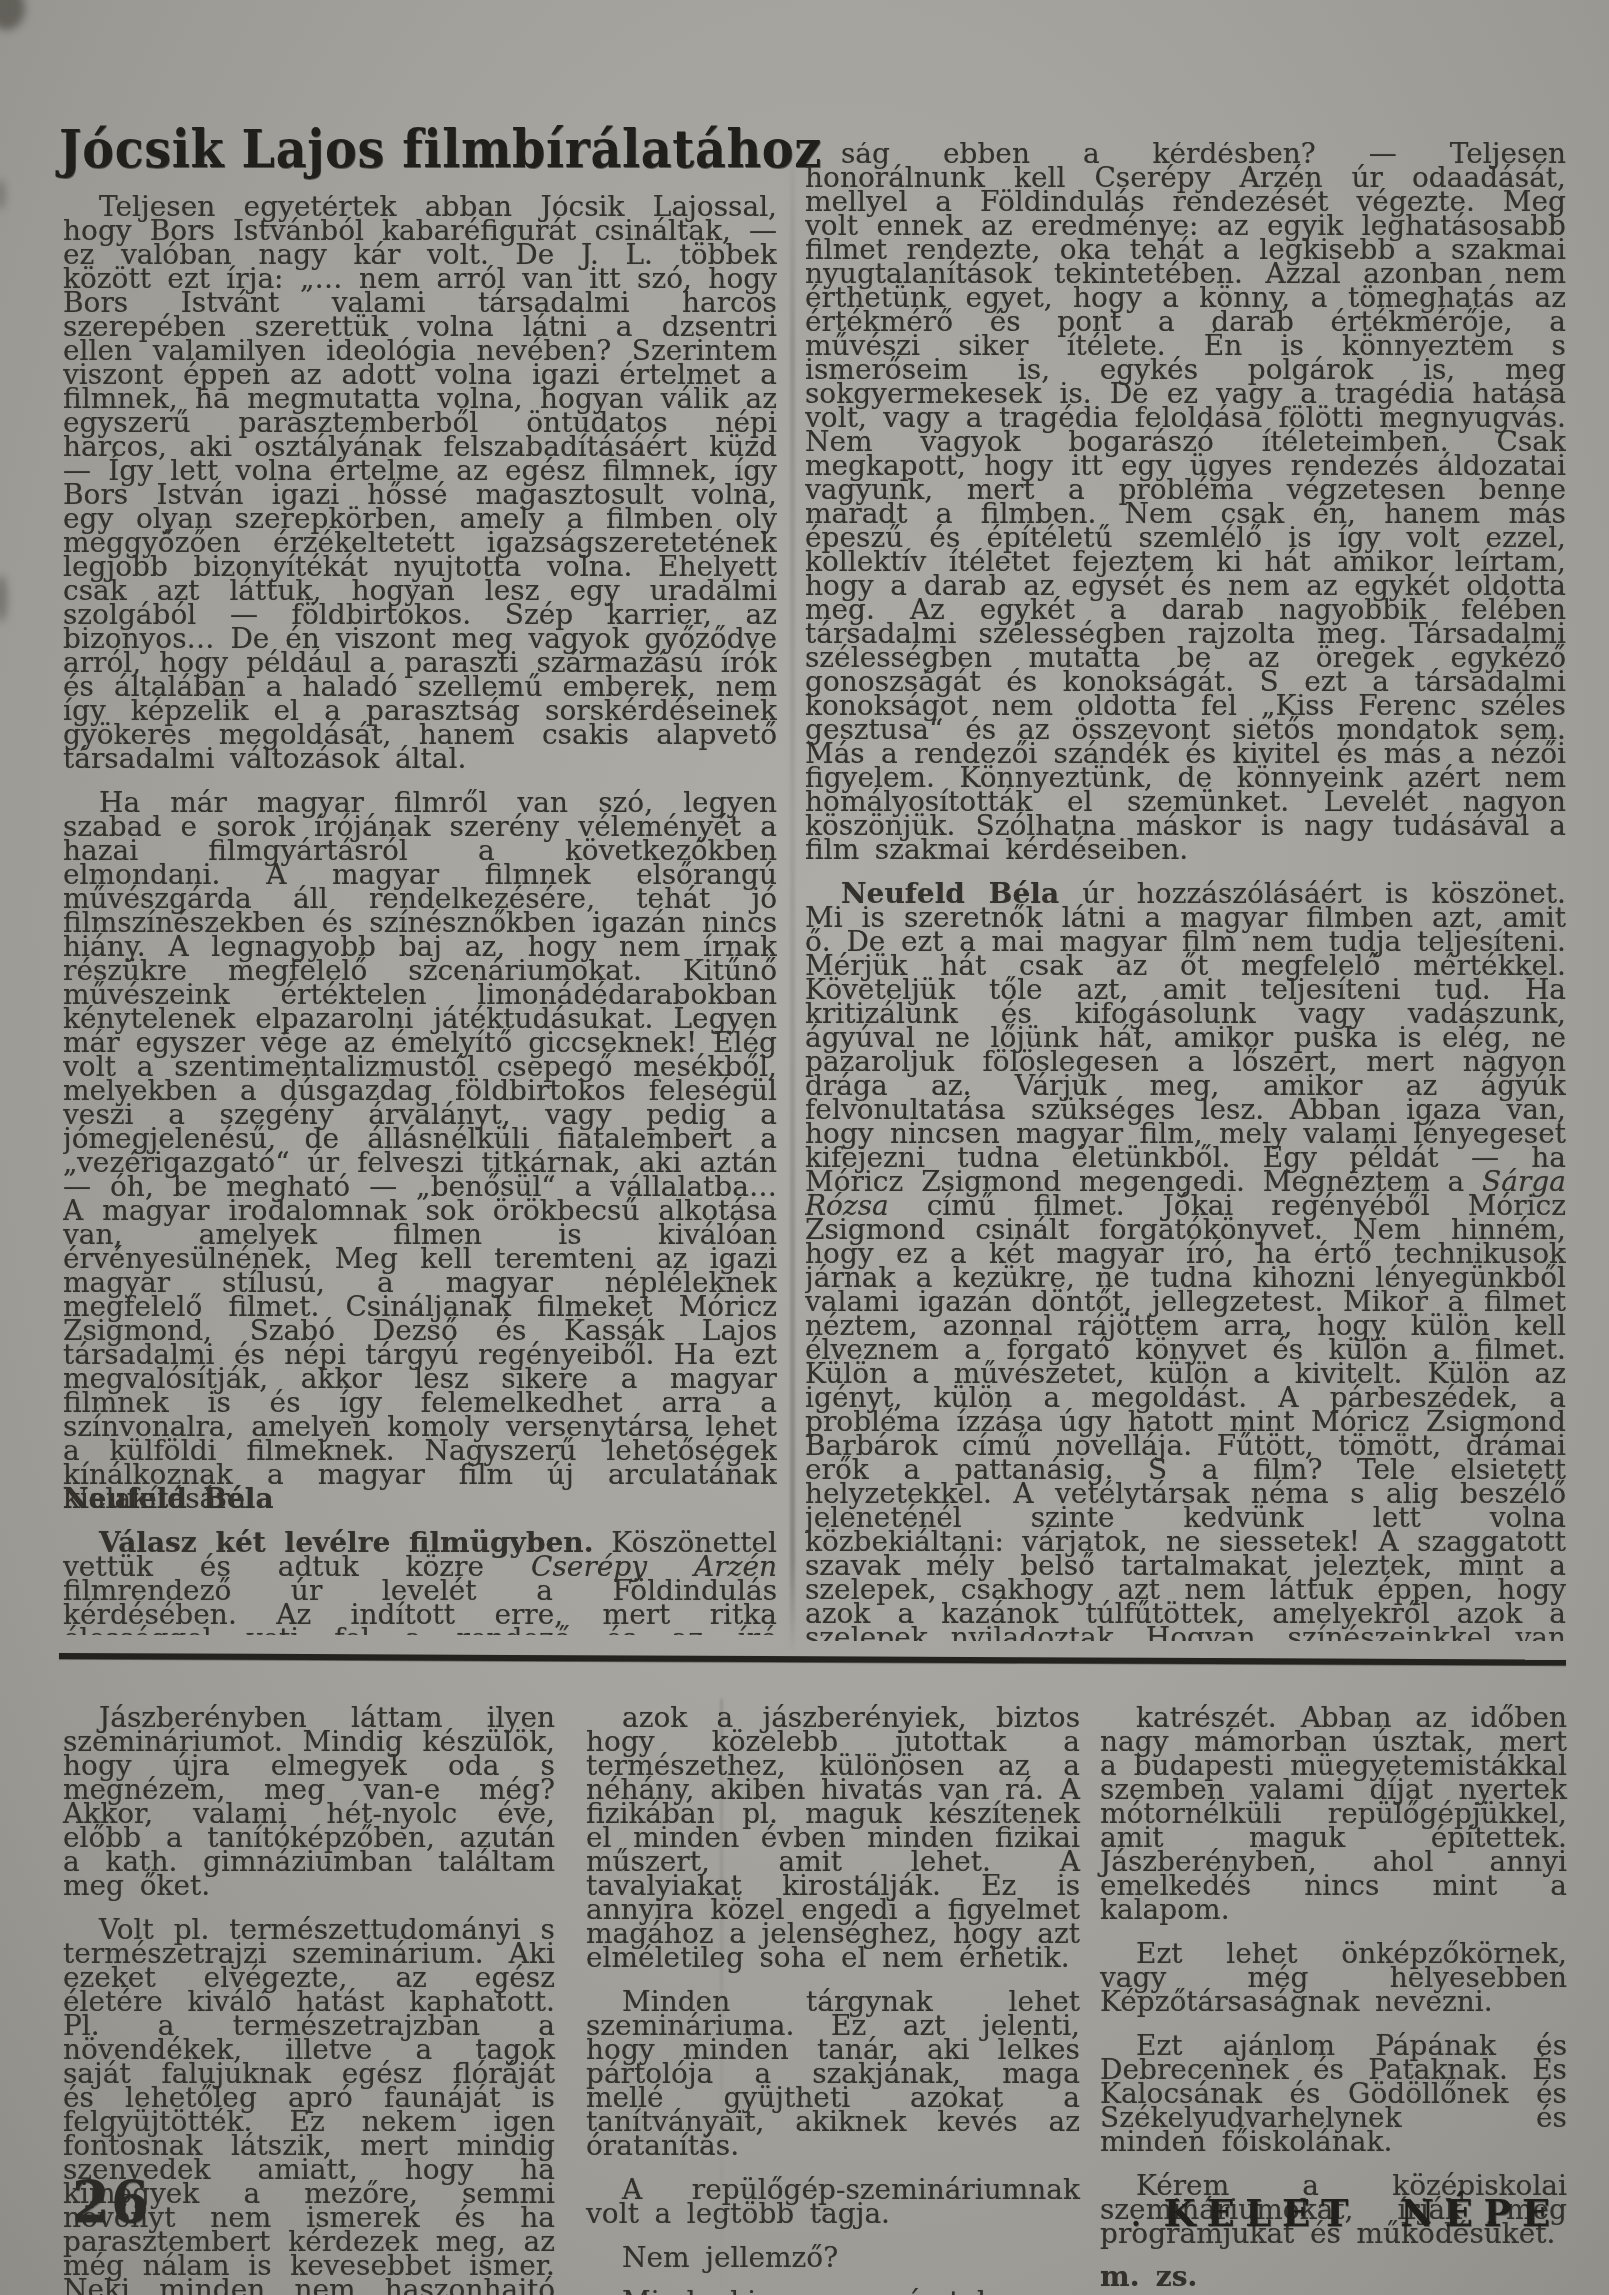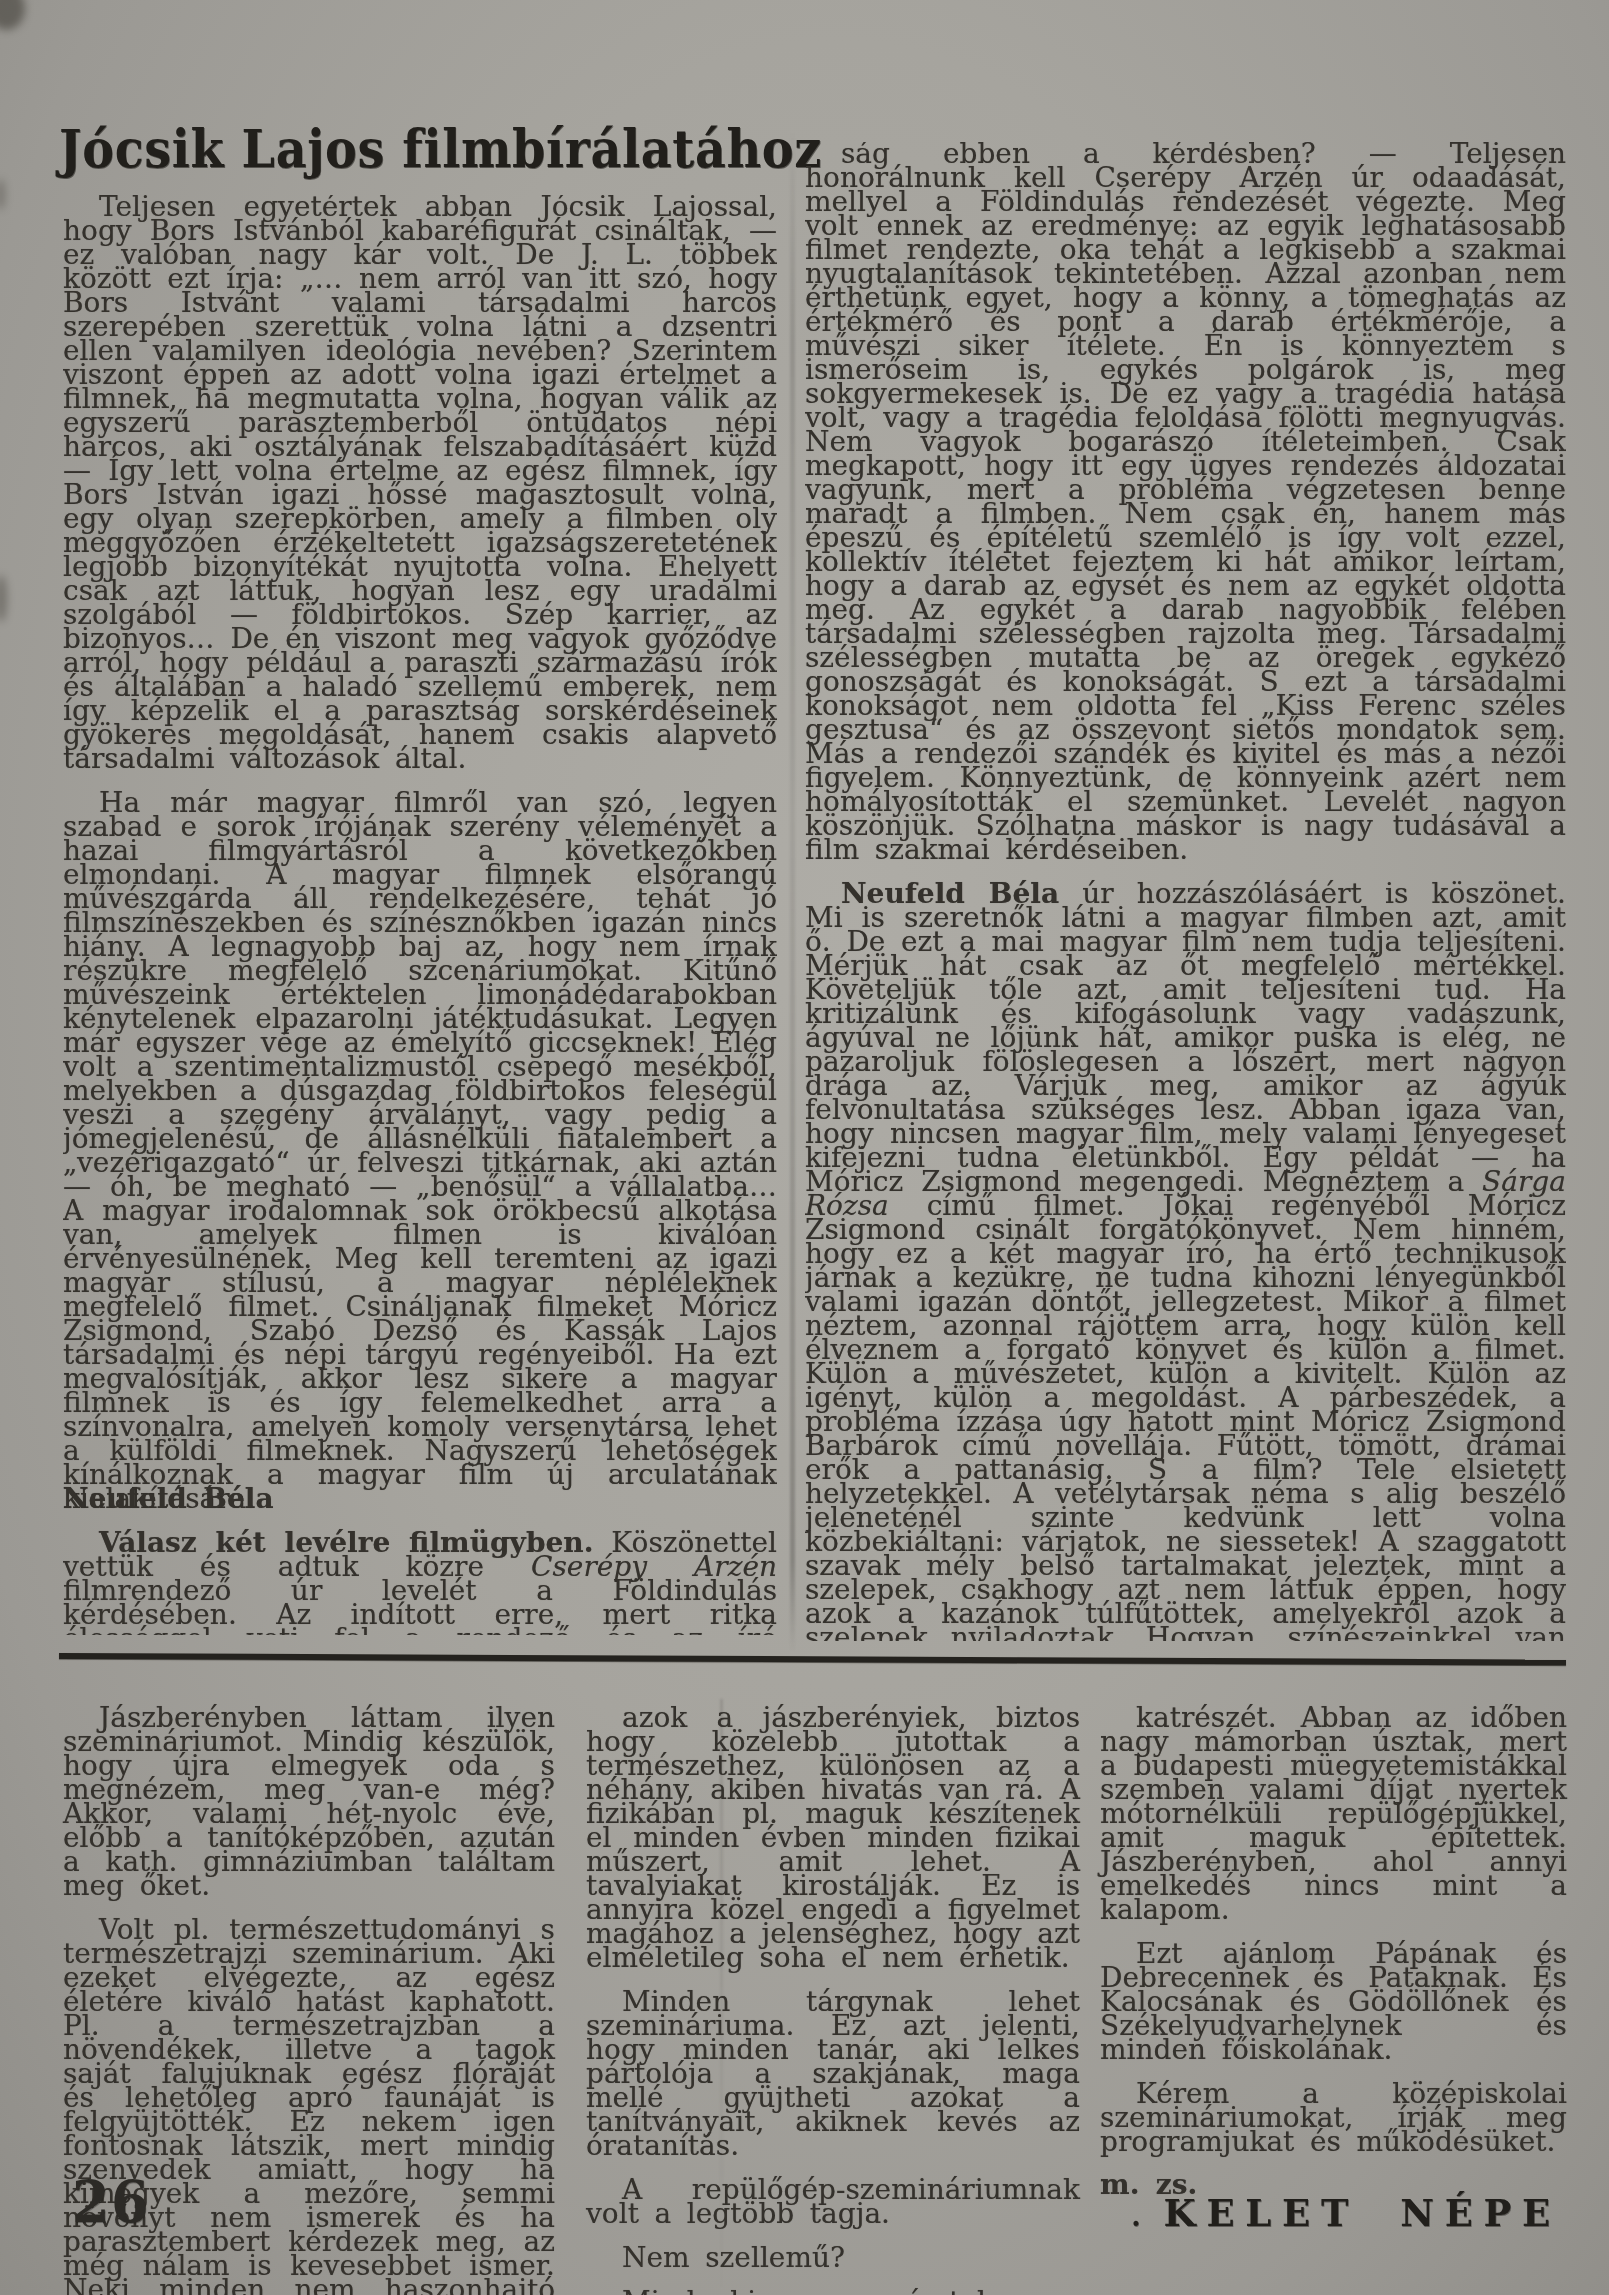--- a/index.html
+++ b/index.html
@@ -100,26 +100,27 @@
 
   <div class="bcol bcol1 txt">
     <p>Jászberényben láttam ilyen szemináriumot. Mindig készülök, hogy újra elmegyek oda s megnézem, meg van-e még? Akkor, valami hét-nyolc éve, előbb a tanítóképzőben, azután a kath. gimnáziumban találtam meg őket.</p>
     <p>Volt pl. természettudományi s természetrajzi szeminárium. Aki ezeket elvégezte, az egész életére kiváló hatást kaphatott. Pl. a természetrajzban a növendékek, illetve a tagok saját falujuknak egész flóráját és lehetőleg apró faunáját is felgyüjtötték. Ez nekem igen fontosnak látszik, mert mindig szenvedek amiatt, hogy ha kimegyek a mezőre, semmi növényt nem ismerek és ha parasztembert kérdezek meg, az még nálam is kevesebbet ismer. Neki minden nem haszonhajtó növény: gaz. Ellenben</p>
   </div>
 
   <div class="bcol bcol2 txt">
     <p>azok a jászberényiek, biztos hogy közelebb jutottak a természethez, különösen az a néhány, akiben hivatás van rá. A fizikában pl. maguk készítenek el minden évben minden fizikai műszert, amit lehet. A tavalyiakat kirostálják. Ez is annyira közel engedi a figyelmet magához a jelenséghez, hogy azt elméletileg soha el nem érhetik.</p>
     <p>Minden tárgynak lehet szemináriuma. Ez azt jelenti, hogy minden tanár, aki lelkes pártolója a szakjának, maga mellé gyüjtheti azokat a tanítványait, akiknek kevés az óratanítás.</p>
     <p>A repülőgép-szemináriumnak volt a legtöbb tagja.</p>
-    <p>Nem szellemű?</p>
+    <p>Nem jellemző?</p>
     <p>Mindenki számtalanszor megrajzolta, megszerkesztette a repülőgép minden al-</p>
   </div>
 
   <div class="bcol bcol3 txt">
     <p>katrészét. Abban az időben nagy mámorban úsztak, mert a budapesti müegyetemistákkal szemben valami díjat nyertek mótornélküli repülőgépjükkel, amit maguk építettek. Jászberényben, ahol annyi emelkedés nincs mint a kalapom.</p>
+    <p>Ezt lehet önképzőkörnek, vagy még helyesebben Képzőtársaságnak nevezni.</p>
     <p>Ezt ajánlom Pápának és Debrecennek és Pataknak. És Kalocsának és Gödöllőnek és Székelyudvarhelynek és minden főiskolának.</p>
     <p>Kérem a középiskolai szemináriumokat, írják meg programjukat és működésüket.</p>
     <p class="mzs">m. zs.</p>
   </div>
 
   <div class="page-number">26</div>
 
   <div class="footer-brand">
     <span class="footer-mark">.</span><span>KELET NÉPE</span>
   </div>

